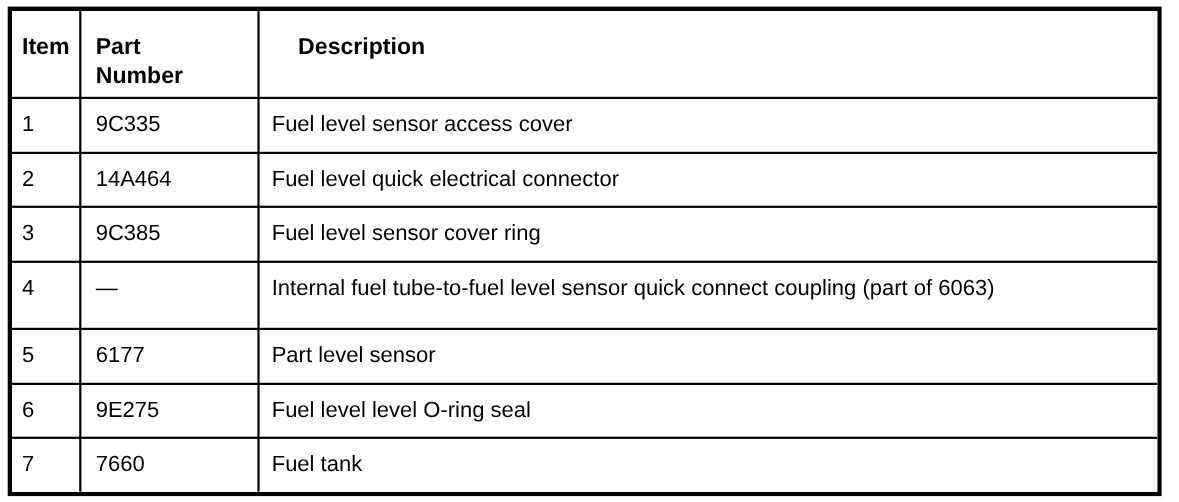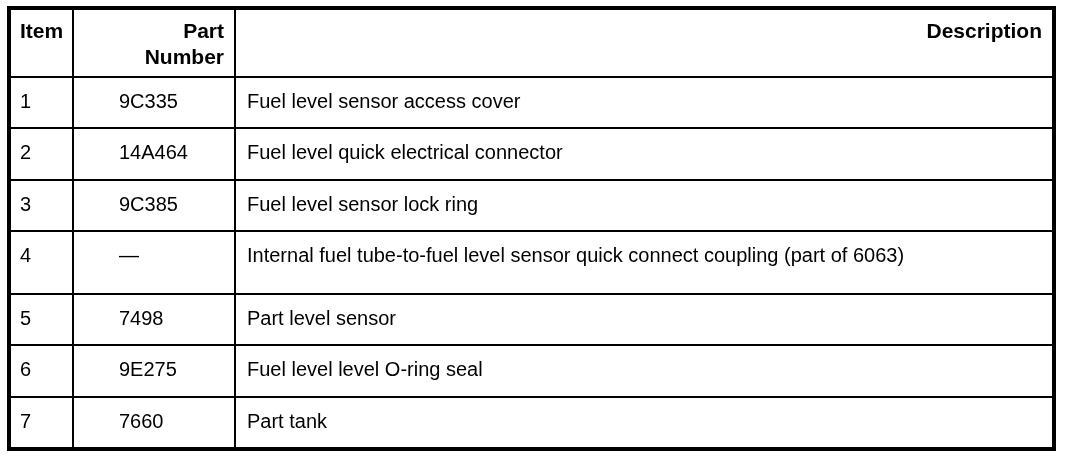--- a/index.html
+++ b/index.html
@@ -62,39 +62,39 @@
   table.parts-table tbody tr:last-child > *  { border-bottom: 0; }
 
   
   thead th {
     font-weight: bold;
     font-size: 21px;
     line-height: 26px;
     vertical-align: bottom;
   }
   .hdr-cell {
-    padding: 8px 10px 6px 10px;
+    padding: 20px 10px 6px 10px;
     white-space: pre-line;
-    text-align: right;
+    text-align: left;
   }
   .hdr-item   { padding-left: 9px; }
-  .hdr-part   { padding-left: 13px; margin-left: 12px; }
-  .hdr-desc   { padding-left: 11px; }
+  .hdr-part   { padding-left: 13px; }
+  .hdr-desc   { padding-left: 11px; margin-left: 24px; }
 
   
   tbody td {
     font-weight: normal;
     font-size: 20px;
     line-height: 27px;
   }
   .cell {
     padding: 10px 10px 9px 10px;
   }
   .cell-item { padding-left: 9px; }
-  .cell-part { padding-left: 13px; margin-left: 32px; }
+  .cell-part { padding-left: 13px; }
   .cell-desc { padding-left: 11px; padding-right: 16px; }
 
   tbody tr.row-tall td .cell { padding-bottom: 20px; }
 </style>
 </head>
 <body>
 
 <div id="page">
 
   <div class="parts-table-wrap">
@@ -146,42 +146,42 @@
         </tr>
 
         <tr>
           <td>
             <div class="cell cell-item">3</div>
           </td>
           <td>
             <div class="cell cell-part">9C385</div>
           </td>
           <td>
-            <div class="cell cell-desc">Fuel level sensor lock ring</div>
+            <div class="cell cell-desc">Fuel level sensor cover ring</div>
           </td>
         </tr>
 
         <tr class="row-tall">
           <td>
             <div class="cell cell-item">4</div>
           </td>
           <td>
             <div class="cell cell-part">—</div>
           </td>
           <td>
             <div class="cell cell-desc">Internal fuel tube-to-fuel level sensor quick connect coupling (part of 6063)</div>
           </td>
         </tr>
 
         <tr>
           <td>
             <div class="cell cell-item">5</div>
           </td>
           <td>
-            <div class="cell cell-part">7498</div>
+            <div class="cell cell-part">6177</div>
           </td>
           <td>
             <div class="cell cell-desc">Part level sensor</div>
           </td>
         </tr>
 
         <tr>
           <td>
             <div class="cell cell-item">6</div>
           </td>
@@ -194,20 +194,20 @@
         </tr>
 
         <tr>
           <td>
             <div class="cell cell-item">7</div>
           </td>
           <td>
             <div class="cell cell-part">7660</div>
           </td>
           <td>
-            <div class="cell cell-desc">Part tank</div>
+            <div class="cell cell-desc">Fuel tank</div>
           </td>
         </tr>
       </tbody>
     </table>
   </div>
 
 </div>
 
 </body></html>

